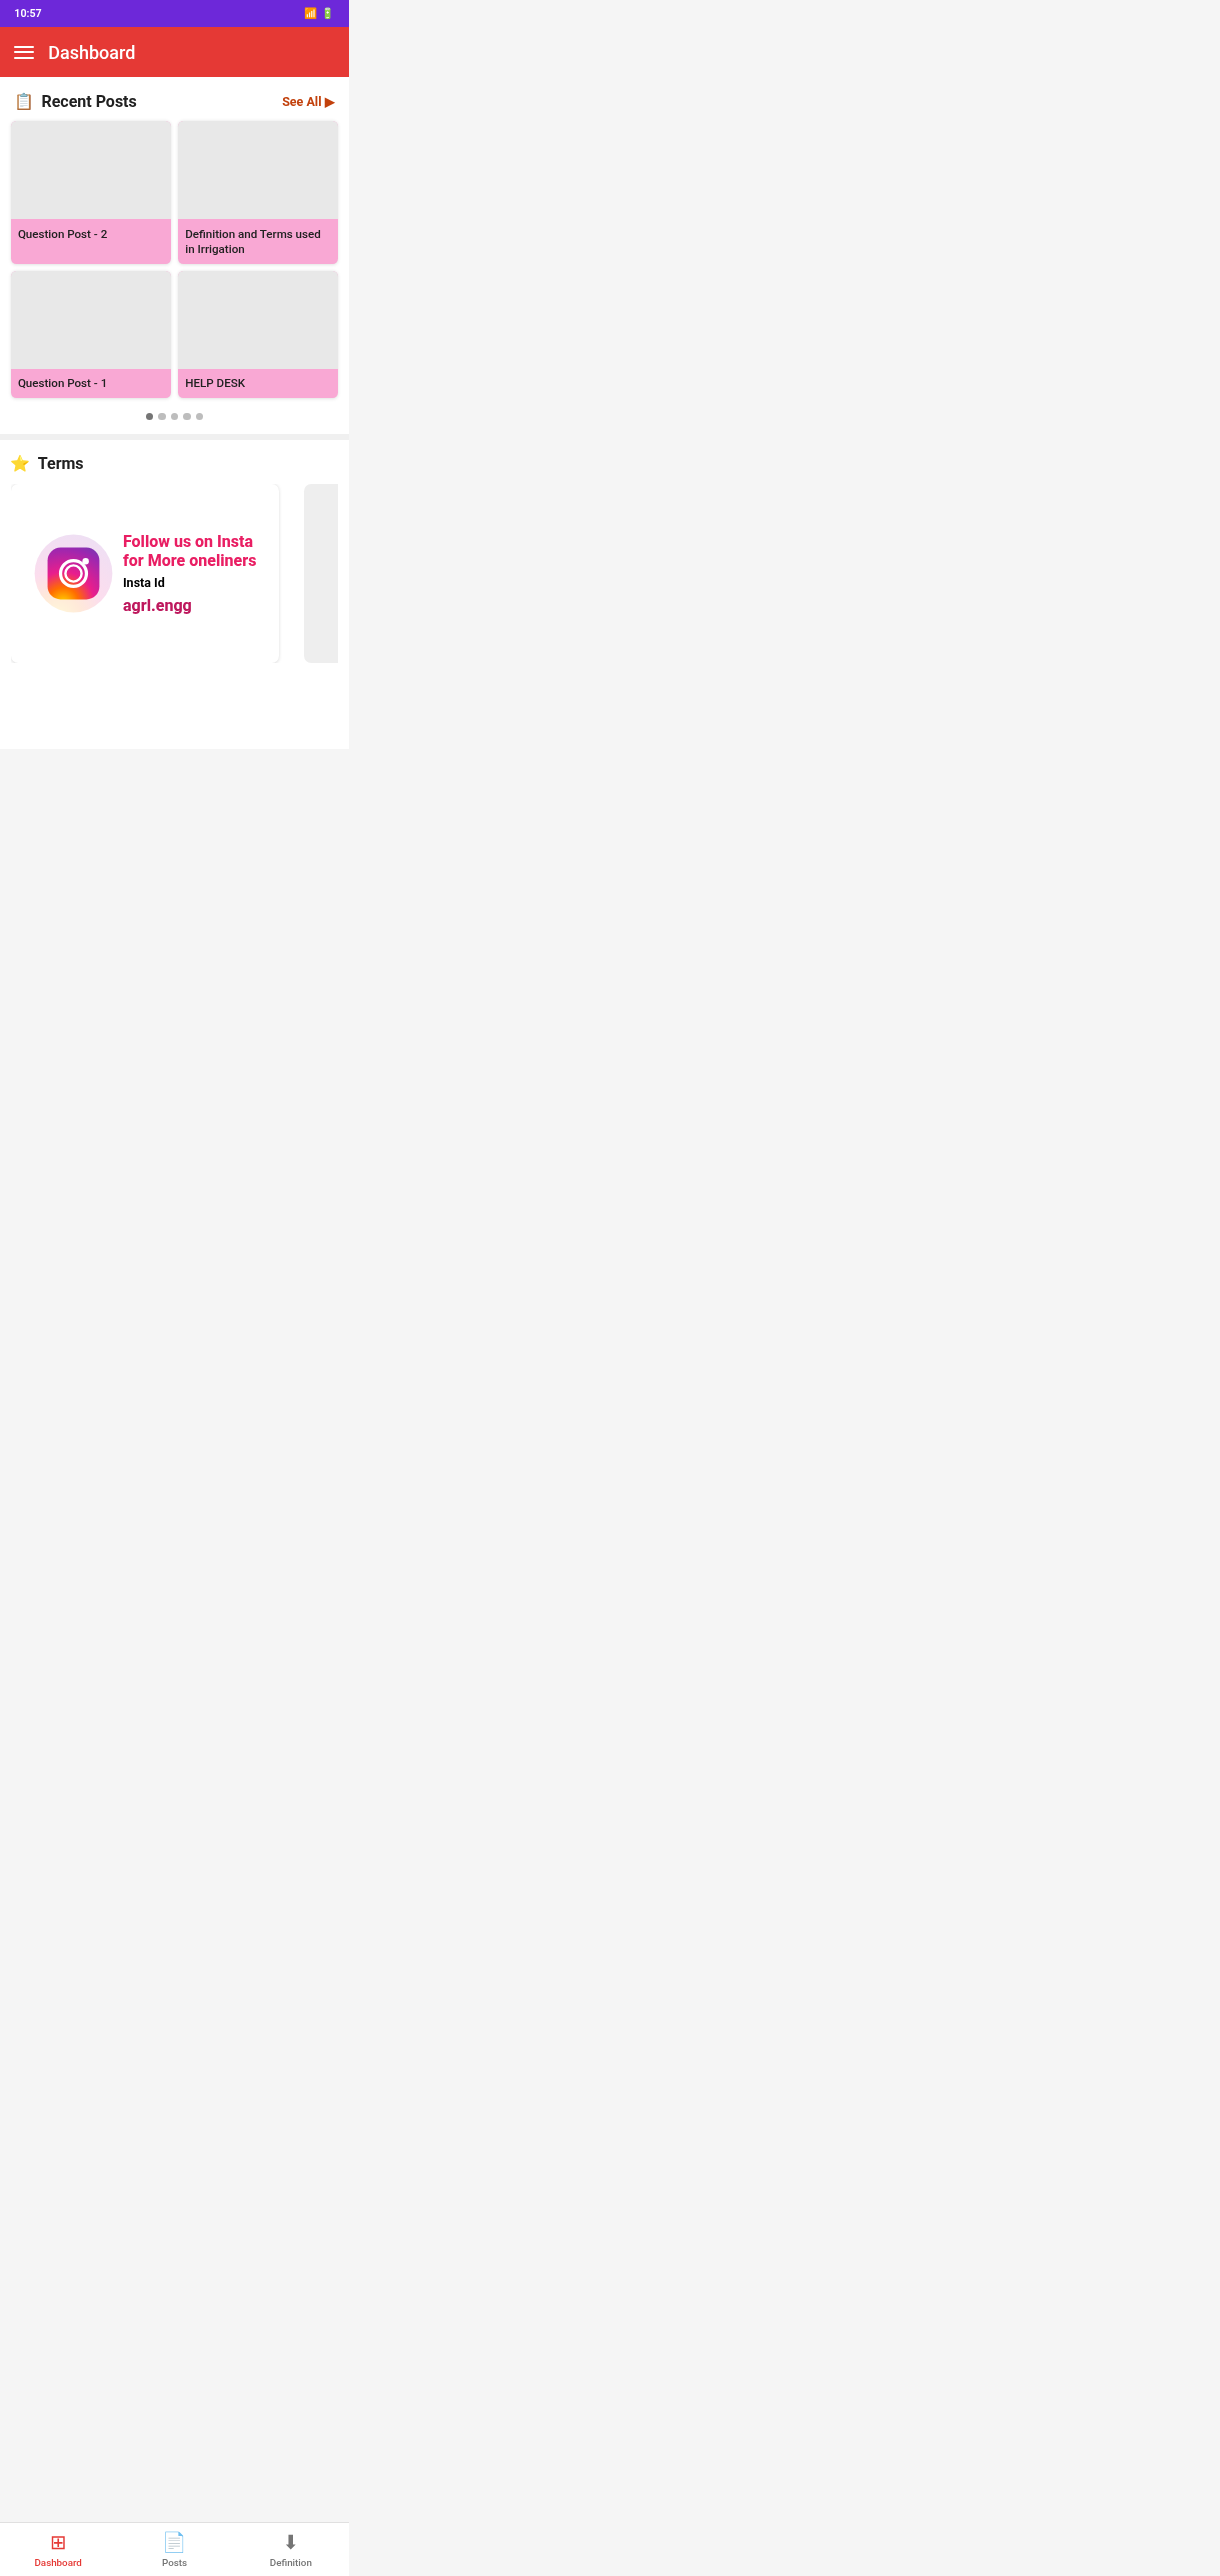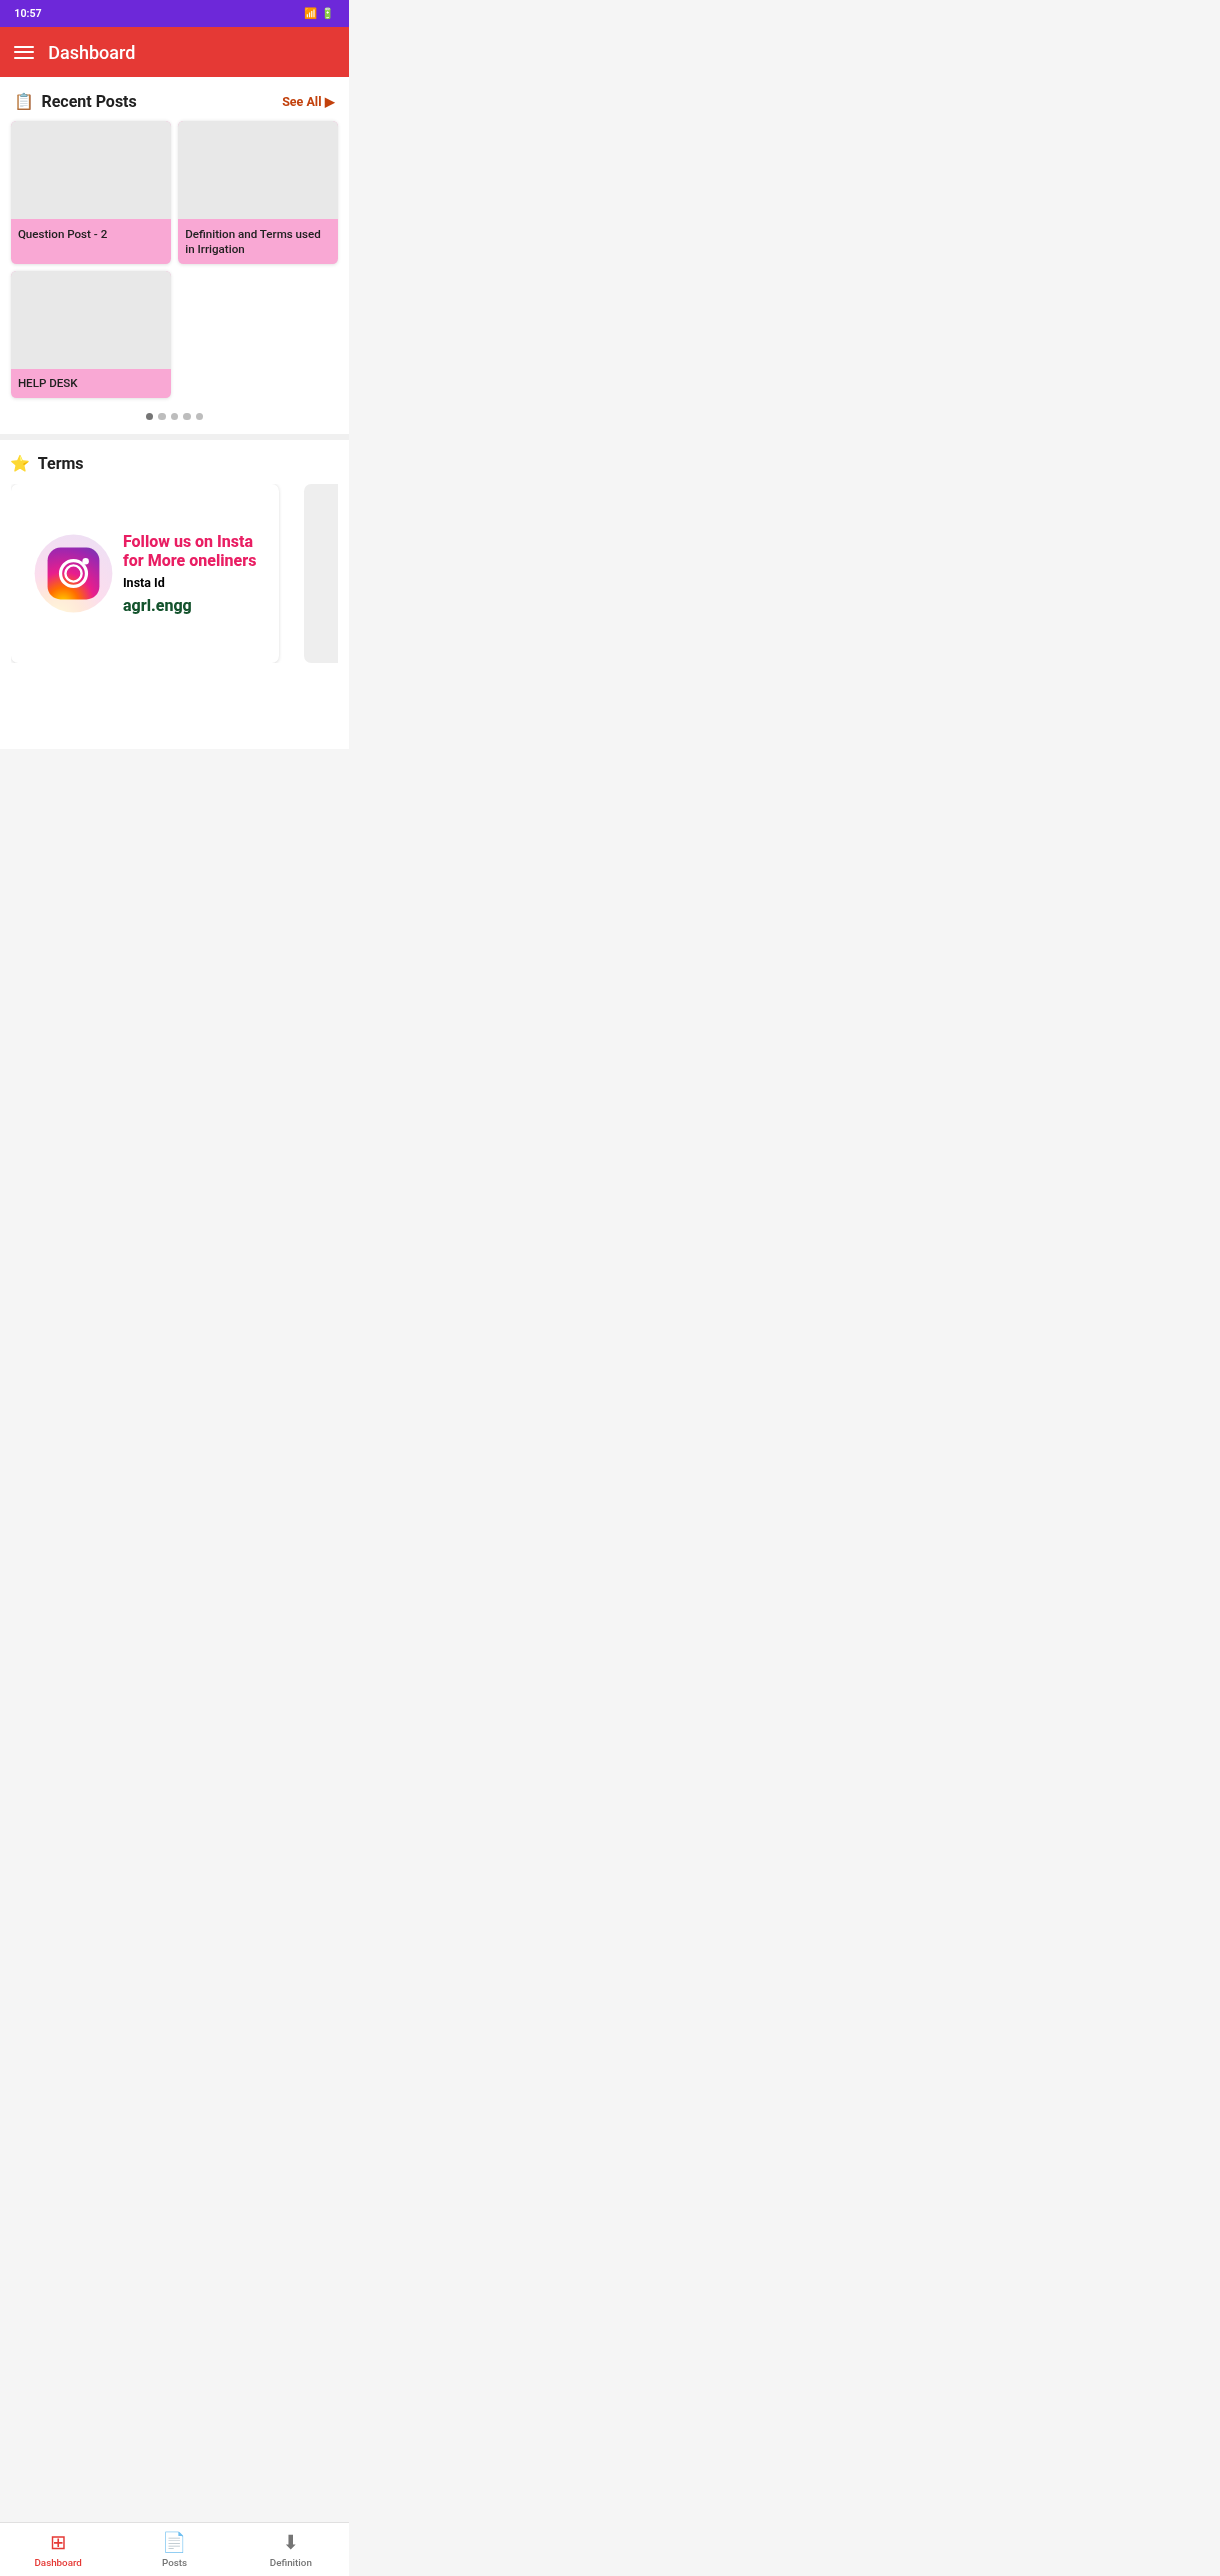--- a/index.html
+++ b/index.html
@@ -200,21 +200,21 @@
       line-height: 1.2;
     }
     .insta-id-label {
       font-size: 12.5px;
       font-weight: 700;
       color: #000000;
     }
     .insta-id {
       font-size: 16px;
       font-weight: 800;
-      color: #14532d;
+      color: #be185d;
     }
 
     .offer-card-2 {
       min-width: 72px;
       height: 179px;
       border-radius: 7.2px;
       background: #eeeeee;
       flex-shrink: 0;
       cursor: pointer;
     }
@@ -304,20 +304,24 @@
   </div>
 
   <div class="posts-grid">
     <div class="post-card">
       <div class="post-card-image"></div>
       <div class="post-card-title">Question Post - 2</div>
     </div>
     <div class="post-card">
       <div class="post-card-image"></div>
       <div class="post-card-title">Definition and Terms used in Irrigation</div>
+    </div>
+    <div class="post-card">
+      <div class="post-card-image"></div>
+      <div class="post-card-title">Question Post - 1</div>
     </div>
     <div class="post-card">
       <div class="post-card-image"></div>
       <div class="post-card-title">HELP DESK</div>
     </div>
   </div>
 
   <div class="pagination-dots">
     <div class="dot active"></div>
     <div class="dot"></div>

